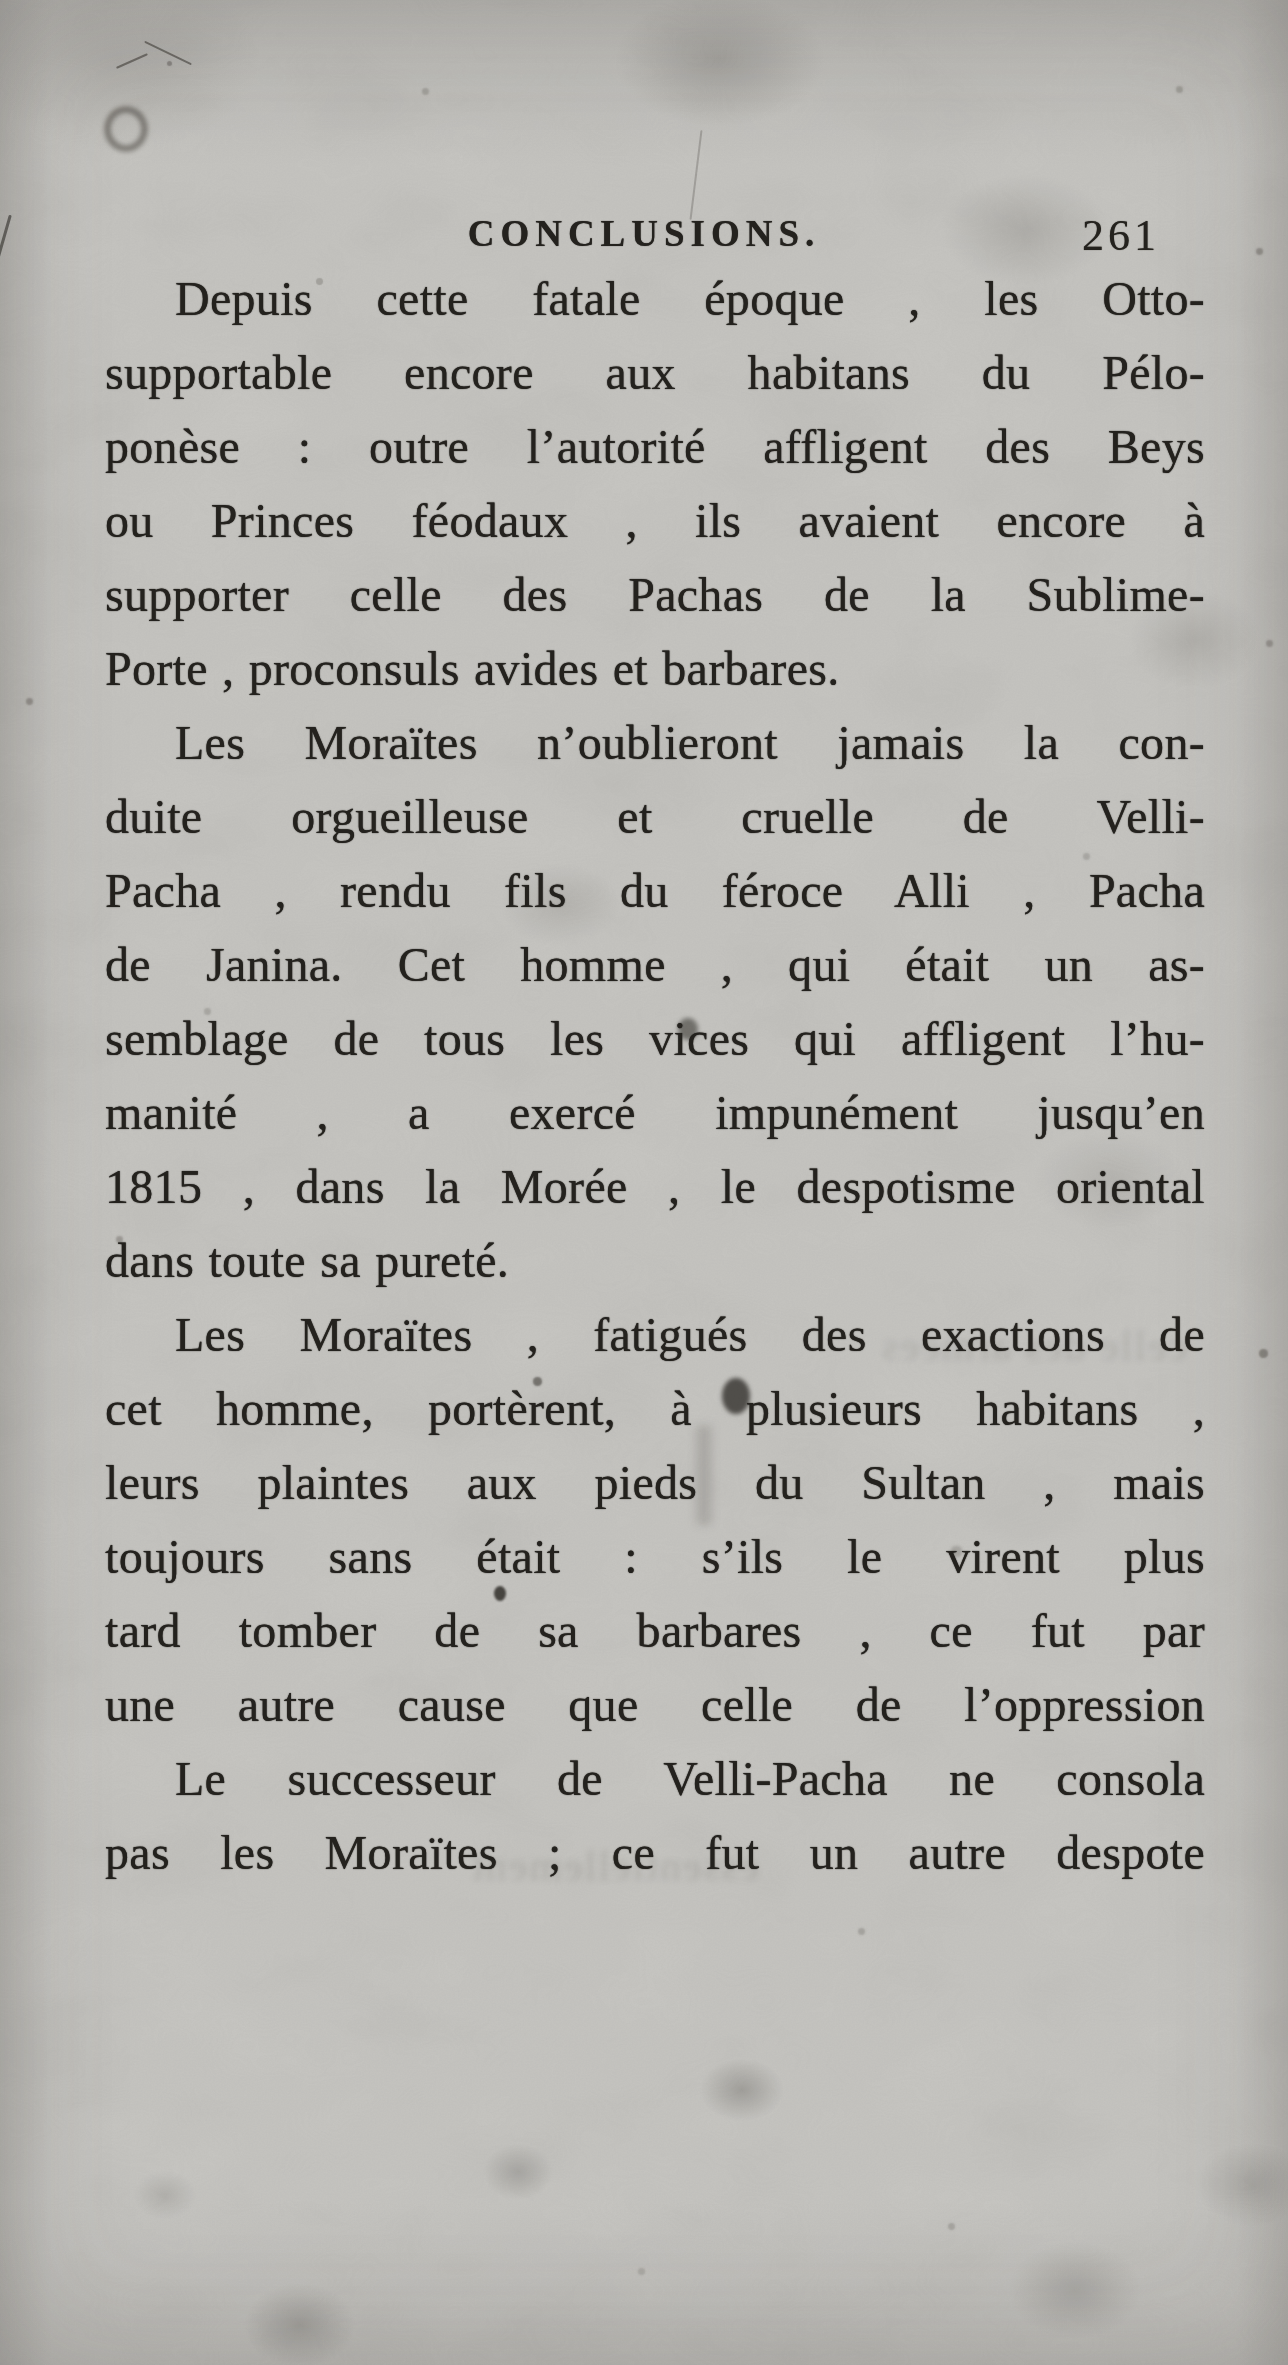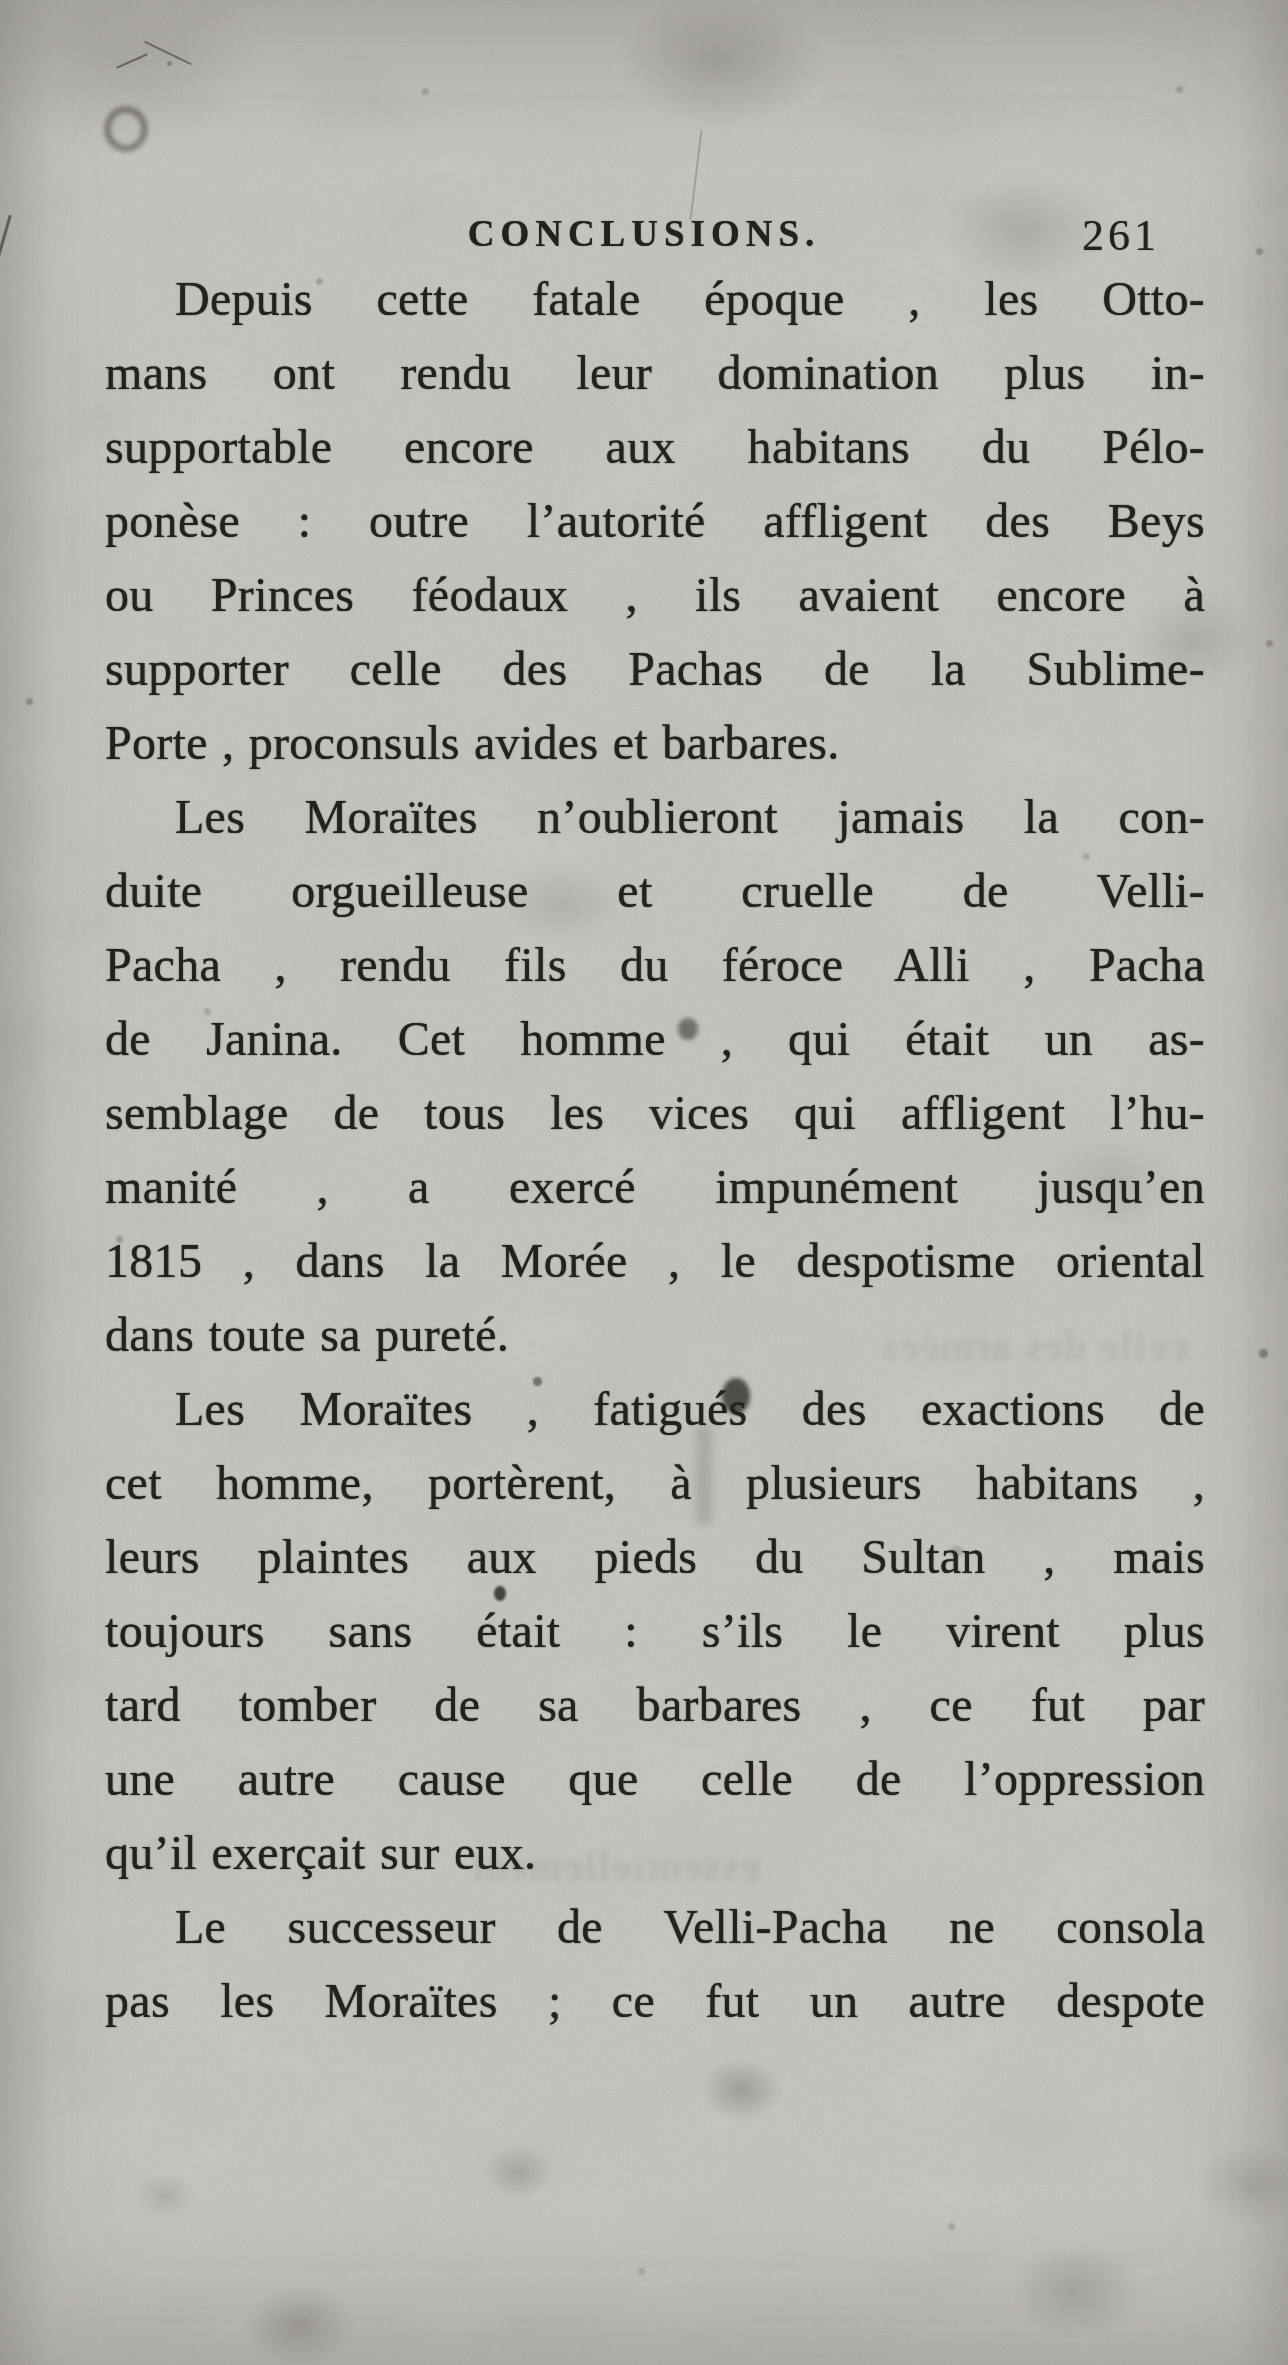--- a/index.html
+++ b/index.html
@@ -123,21 +123,20 @@
   <div class="ghost g2">essentiellement</div>
 
   <div class="running-head">
     <div class="head-title">CONCLUSIONS.</div>
     <div class="head-page">261</div>
   </div>
 
   <div class="text-block">
 
     <div class="line indent">Depuis cette fatale époque , les Otto-</div>
-    <div class="line">mans ont rendu leur domination plus in-</div>
     <div class="line">supportable encore aux habitans du Pélo-</div>
     <div class="line">ponèse : outre l’autorité affligent des Beys</div>
     <div class="line">ou Princes féodaux , ils avaient encore à</div>
     <div class="line">supporter celle des Pachas de la Sublime-</div>
     <div class="line last">Porte , proconsuls avides et barbares.</div>
 
     <div class="line indent">Les Moraïtes n’oublieront jamais la con-</div>
     <div class="line">duite orgueilleuse et cruelle de Velli-</div>
     <div class="line">Pacha , rendu fils du féroce Alli , Pacha</div>
     <div class="line">de Janina. Cet homme , qui était un as-</div>
@@ -145,21 +144,20 @@
     <div class="line">manité , a exercé impunément jusqu’en</div>
     <div class="line">1815 , dans la Morée , le despotisme oriental</div>
     <div class="line last">dans toute sa pureté.</div>
 
     <div class="line indent">Les Moraïtes , fatigués des exactions de</div>
     <div class="line">cet homme, portèrent, à plusieurs habitans ,</div>
     <div class="line">leurs plaintes aux pieds du Sultan , mais</div>
     <div class="line">toujours sans était : s’ils le virent plus</div>
     <div class="line">tard tomber de sa barbares , ce fut par</div>
     <div class="line">une autre cause que celle de l’oppression</div>
-    <div class="line last">qu’il exerçait sur eux.</div>
 
     <div class="line indent">Le successeur de Velli-Pacha ne consola</div>
     <div class="line">pas les Moraïtes ; ce fut un autre despote</div>
   </div>
 
   <svg class="texture" width="1288" height="2365">
     <filter id="coarse">
       <feTurbulence type="fractalNoise" baseFrequency="0.007 0.011" numOctaves="3" seed="11"></feTurbulence>
       <feColorMatrix type="saturate" values="0"></feColorMatrix>
     </filter>

